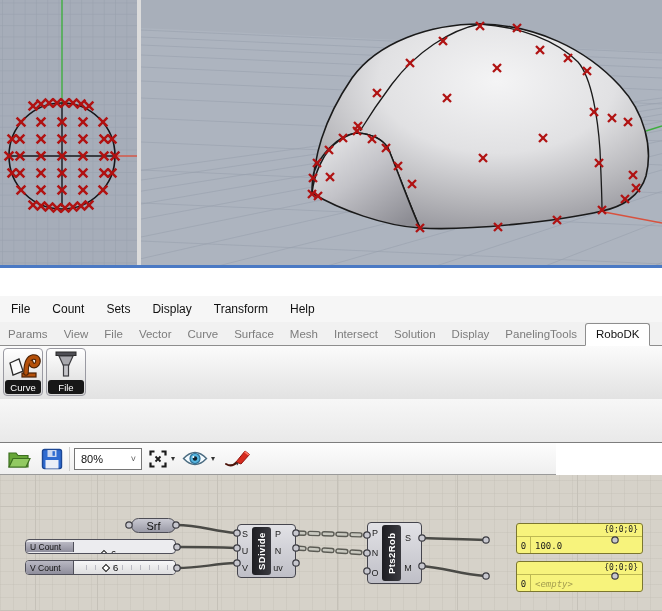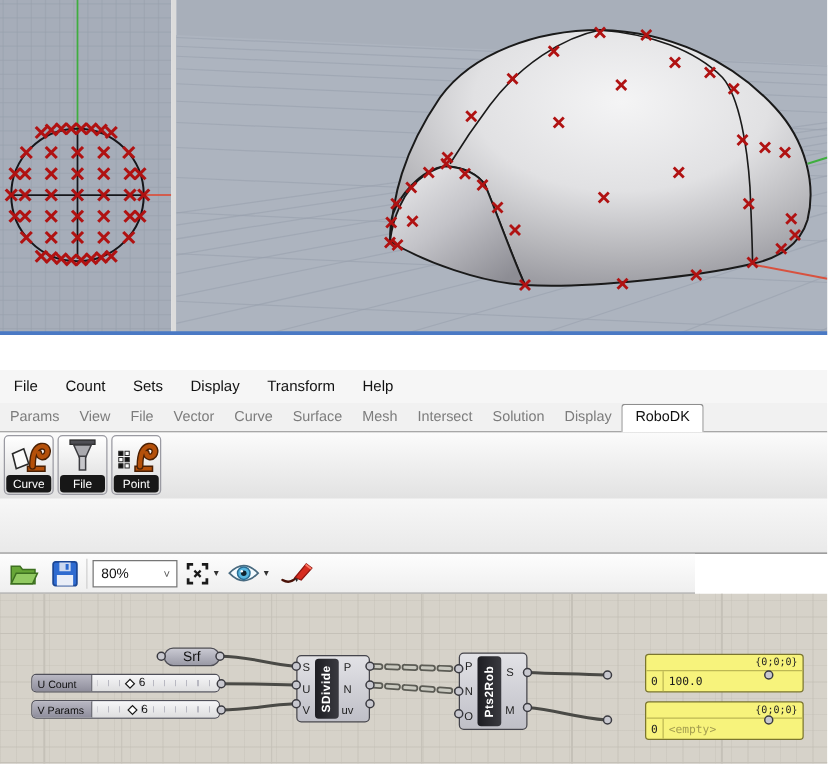--- a/index.html
+++ b/index.html
@@ -61,21 +61,21 @@
     background-position:97px 0,0 0,0 0,0 0,0 0;}
   #wire-layer{position:absolute;left:0;top:0;width:662px;height:136px;z-index:3;pointer-events:none;}
   .gh-node{position:absolute;z-index:2;box-sizing:border-box;}
 
   #srf-capsule{left:131px;top:43px;width:45px;height:15px;border:1px solid #4d4d55;border-radius:8px;
     background:linear-gradient(#c9c9d2,#9a9aa6);display:flex;align-items:center;justify-content:center;
     font-size:11px;color:#111;}
 
   .slider{left:25px;width:151px;height:15px;border:1px solid #50505a;border-radius:4px;display:flex;
     background:#ececef;overflow:hidden;}
-  #slider-u{top:64px;} #slider-v{top:85px;}
+  #slider-u{top:64px;align-items:center;} #slider-v{top:85px;}
   .slider .lab{width:48px;background:linear-gradient(#b9b8c3,#8f8e9c);border-right:1px solid #50505a;
     font-size:8.5px;color:#101010;display:flex;align-items:center;padding-left:4px;box-sizing:border-box;}
   .slider .track{position:relative;flex:1;background:linear-gradient(#f6f6f8,#dededf);}
   .slider .ticks{position:absolute;left:4px;right:4px;top:4px;bottom:4px;
     background:repeating-linear-gradient(90deg,transparent 0 8px,#b9b9c2 8px 9px);}
   .slider .grip{position:absolute;top:4px;width:6px;height:6px;background:#fff;border:1.5px solid #1c1c1c;
     transform:rotate(45deg);box-sizing:border-box;}
   .slider .val{position:absolute;top:0;font-size:9.5px;color:#111;line-height:13px;}
 
   .gh-comp{border:1.5px solid #45454d;border-radius:4px;background:linear-gradient(#e2e2e6,#bfbfc7);
@@ -89,21 +89,21 @@
     writing-mode:vertical-rl;transform:rotate(180deg);font-size:9.5px;font-weight:bold;letter-spacing:.4px;}
 
   .panel{left:516px;width:127px;height:31px;background:#f7f37c;border:1px solid #7b762f;border-radius:3px;
     font-family:"DejaVu Sans Mono",monospace;overflow:hidden;}
   #panel-1{top:48px;} #panel-2{top:86px;}
   .panel .hdr{height:12px;border-bottom:1px solid #bdb853;font-size:8px;color:#222;text-align:right;
     padding-right:4px;line-height:12px;}
   .panel .body{display:flex;height:18px;align-items:center;}
   .panel .idx{width:13px;border-right:1px solid #bdb853;font-size:9px;text-align:center;height:100%;line-height:18px;color:#222;}
   .panel .val{font-size:9px;padding-left:4px;color:#1a1a1a;}
-  #panel-2 .val{color:#a49e50;}
+  #panel-2 .val{color:#a49e50;font-style:italic;}
 </style>
 </head>
 <body>
 
 <div id="app">
 
   <div id="viewport">
     <svg id="vp" width="662" height="268" viewBox="0 0 662 268">
       <defs>
         <radialGradient id="domeG" cx="55%" cy="28%" r="78%">
@@ -403,20 +403,21 @@
     <span class="tab">Params</span>
     <span class="tab">View</span>
     <span class="tab">File</span>
     <span class="tab">Vector</span>
     <span class="tab">Curve</span>
     <span class="tab">Surface</span>
     <span class="tab">Mesh</span>
     <span class="tab">Intersect</span>
     <span class="tab">Solution</span>
     <span class="tab">Display</span>
+    <span class="tab">PanelingTools</span>
     <span class="tab active">RoboDK</span>
   </div>
 
   <div id="ribbon">
     <div class="rbtn">
       <span class="icon">
         <svg width="38" height="32" viewBox="0 0 38 32">
           <path d="M6,14 L15,10 L19,22 L9,26 Z" fill="#fbfbfb" stroke="#2a2a2a" stroke-width="1.3"></path>
           <rect x="18" y="24" width="14" height="4" fill="#b4500a" stroke="#4a2004" stroke-width="1.2"></rect>
           <path d="M22,24 C22,14 24,9 29,8 C34,7.5 35,12 33,15 C31,17.5 27.5,17 27,13.5" fill="none" stroke="#4a2004" stroke-width="5.6" stroke-linecap="round"></path>
@@ -427,38 +428,20 @@
     </div>
     <div class="rbtn">
       <span class="icon">
         <svg width="38" height="32" viewBox="0 0 38 32">
           <rect x="9" y="3" width="20" height="3.5" fill="#4f4f55" stroke="#2a2a2a" stroke-width="1"></rect>
           <polygon points="12,7 26,7 21,18 17,18" fill="#a9a9ae" stroke="#3c3c40" stroke-width="1.2"></polygon>
           <rect x="16.5" y="16" width="5" height="11" fill="#c6c6ca" stroke="#3c3c40" stroke-width="1.2"></rect>
         </svg>
       </span>
       <span class="pill">File</span>
-    </div>
-    <div class="rbtn">
-      <span class="icon">
-        <svg width="38" height="32" viewBox="0 0 38 32">
-          <g stroke="#2a2a2a" stroke-width="0.8">
-            <rect x="5" y="12" width="3.4" height="3.4" fill="#111"></rect>
-              <rect x="10" y="12" width="3.4" height="3.4" fill="#fff"></rect>
-            <rect x="5" y="17" width="3.4" height="3.4" fill="#fff"></rect>
-              <rect x="10" y="17" width="3.4" height="3.4" fill="#111"></rect>
-            <rect x="5" y="22" width="3.4" height="3.4" fill="#111"></rect>
-              <rect x="10" y="22" width="3.4" height="3.4" fill="#fff"></rect>
-          </g>
-          <rect x="18" y="24" width="14" height="4" fill="#b4500a" stroke="#4a2004" stroke-width="1.2"></rect>
-          <path d="M22,24 C22,14 24,9 29,8 C34,7.5 35,12 33,15 C31,17.5 27.5,17 27,13.5" fill="none" stroke="#4a2004" stroke-width="5.6" stroke-linecap="round"></path>
-          <path d="M22,24 C22,14 24,9 29,8 C34,7.5 35,12 33,15 C31,17.5 27.5,17 27,13.5" fill="none" stroke="#b4500a" stroke-width="3.4" stroke-linecap="round"></path>
-        </svg>
-      </span>
-      <span class="pill">Point</span>
     </div>
   </div>
 
   <div id="filler"></div>
 
   <div id="toolbar2">
     <span class="tb-icon" style="margin-left:7px">
       <svg width="24" height="20" viewBox="0 0 24 20">
         <path d="M2,18 L2,4 L9,4 L11,6.5 L21,6.5 L21,18 Z" fill="#67a637" stroke="#3d7020" stroke-width="1.2"></path>
         <path d="M2,18 L6,9.5 L23,9.5 L19,18 Z" fill="#92ca62" stroke="#3d7020" stroke-width="1.2"></path>
@@ -517,21 +500,21 @@
     <div id="slider-u" class="gh-node slider">
       <span class="lab">U Count</span>
       <span class="track">
         <span class="ticks"></span>
         <span class="grip" style="left:27px"></span>
         <span class="val" style="left:37px">6</span>
       </span>
     </div>
 
     <div id="slider-v" class="gh-node slider">
-      <span class="lab">V Params</span>
+      <span class="lab">V Count</span>
       <span class="track">
         <span class="ticks"></span>
         <span class="grip" style="left:29px"></span>
         <span class="val" style="left:39px">6</span>
       </span>
     </div>
 
     <div id="sdivide" class="gh-node gh-comp">
       <span class="ports">
         <span>S</span>

